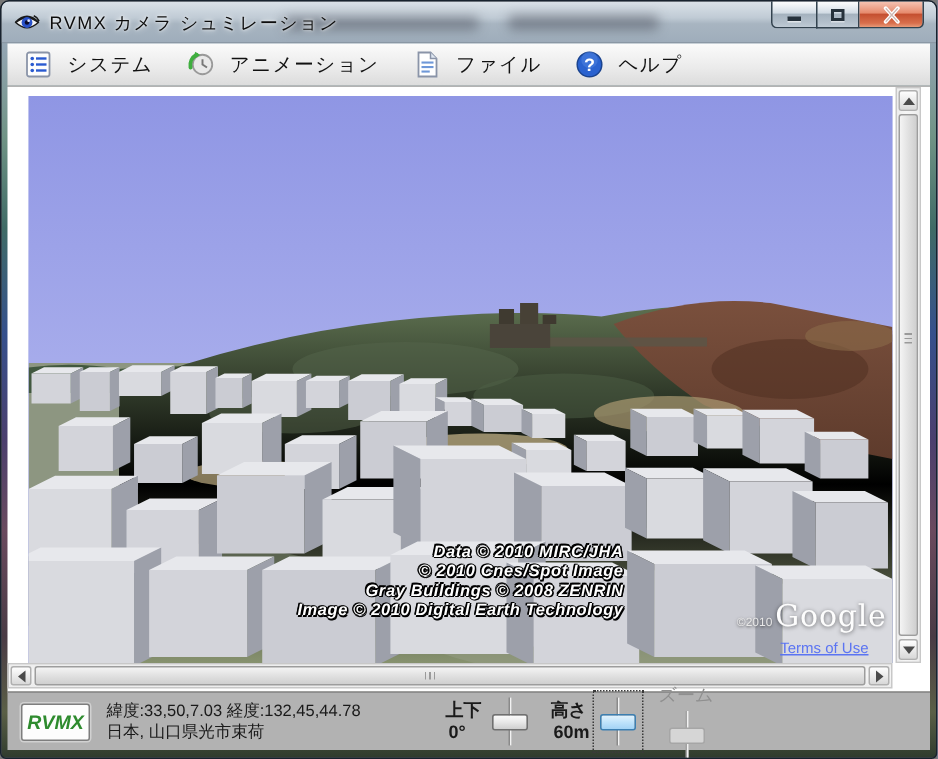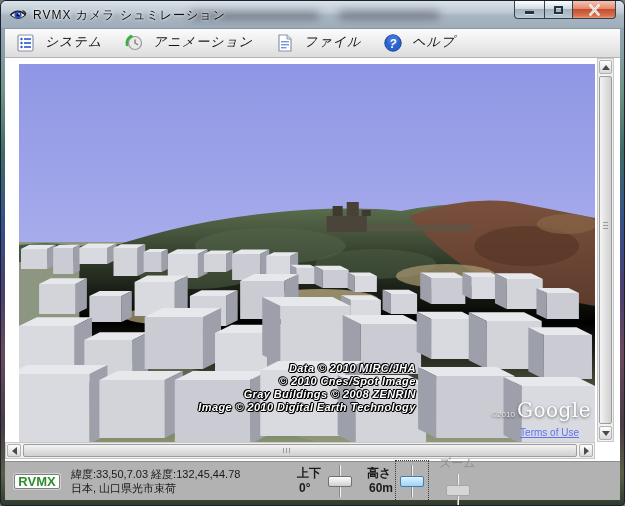--- a/index.html
+++ b/index.html
@@ -37,21 +37,21 @@
     background:linear-gradient(180deg,#f6c4b4,#e68a6d 45%,#c44f30 50%,#d96f4c 85%,#e89a78);
   }
   .glyph-min { width:9px; height:3px; background:#26323c; box-shadow:0 1px 0 rgba(255,255,255,.6); margin-top:6px; }
   .glyph-max { width:9px; height:8px; border:2px solid #26323c; box-shadow:0 1px 0 rgba(255,255,255,.5); background:transparent; }
   
   .toolbar {
     position:absolute; top:28px; left:4px; right:4px; height:29px;
     background:linear-gradient(180deg,#fbfbfb,#eaeaea 60%,#dcdcdc);
     border-bottom:1px solid #b3b3b3; display:flex; align-items:center; padding-left:6px; gap:4px;
   }
-  .tbtn { display:flex; align-items:flex-start; gap:9px; padding:2px 12px 2px 4px; border:1px solid transparent; border-radius:2px; cursor:pointer;font-style:italic; }
+  .tbtn { display:flex; align-items:center; gap:9px; padding:2px 12px 2px 4px; border:1px solid transparent; border-radius:2px; cursor:pointer; }
   .tbtn .lbl { font-size:13px; color:#111; letter-spacing:1px; }
   .ticon { width:20px; height:20px; display:block; }
   
   .client { position:absolute; top:57px; left:4px; right:4px; bottom:44px; background:#fff; }
   .viewport { position:absolute; left:14px; top:6px; right:25px; bottom:19px; background:#8f97e4; overflow:hidden; cursor:default; }
   .viewport svg { position:absolute; inset:0; width:100%; height:100%; }
   .attrib {
     position:absolute; left:50%; transform:translateX(-50%); bottom:28px;
     text-align:right; font-size:11px; font-weight:bold; color:#fff; line-height:13px;
     letter-spacing:.4px; white-space:nowrap;
@@ -81,24 +81,24 @@
     background:repeating-linear-gradient(180deg,#9a9a9a 0 1px,transparent 1px 3px); }
   .hgrip { position:absolute; top:3px; bottom:3px; left:47%; width:7px;
     background:repeating-linear-gradient(90deg,#9a9a9a 0 1px,transparent 1px 3px); }
   
   .statusbar {
     position:absolute; left:4px; right:4px; bottom:5px; height:39px;
     background:#b2b2b2; border-top:1px solid #8d8d8d;
     display:flex; align-items:center;
   }
   .rvmx-btn {
-    margin-left:9px; width:46px; height:15px; background:#fdfdfd;
+    margin-left:9px; width:46px; height:25px; background:#fdfdfd;
     border:1px solid #7e7e7e; border-radius:2px; box-shadow:0 0 0 1px rgba(255,255,255,.4);
     color:#2e8b2e; font-weight:bold; font-size:13px; font-family:"Liberation Sans", sans-serif;
-    display:flex; align-items:center; justify-content:center; cursor:pointer;
+    display:flex; align-items:center; justify-content:center; cursor:pointer;font-style:italic;
   }
   .coords { margin-left:11px; width:212px; font-size:11px; color:#1a1a1a; line-height:14px; white-space:nowrap; }
   .sb-group { display:flex; align-items:center; }
   .sb-lv { display:flex; flex-direction:column; font-size:12px; color:#1a1a1a; line-height:15px; }
   .sb-lv .v { padding-left:2px; }
   
   .hslider { position:relative; width:92px; height:26px; margin-left:4px; }
   .hslider .track { position:absolute; left:2px; right:2px; top:12px; height:2px; background:#8a8a8a; border-bottom:1px solid #f2f2f2; }
   .hslider .thumb { position:absolute; left:38px; top:1px; width:14px; height:24px; border:1px solid #707070; border-radius:2px;
     background:linear-gradient(90deg,#fbfbfb,#e8e8e8 50%,#cfcfcf); cursor:pointer; }

